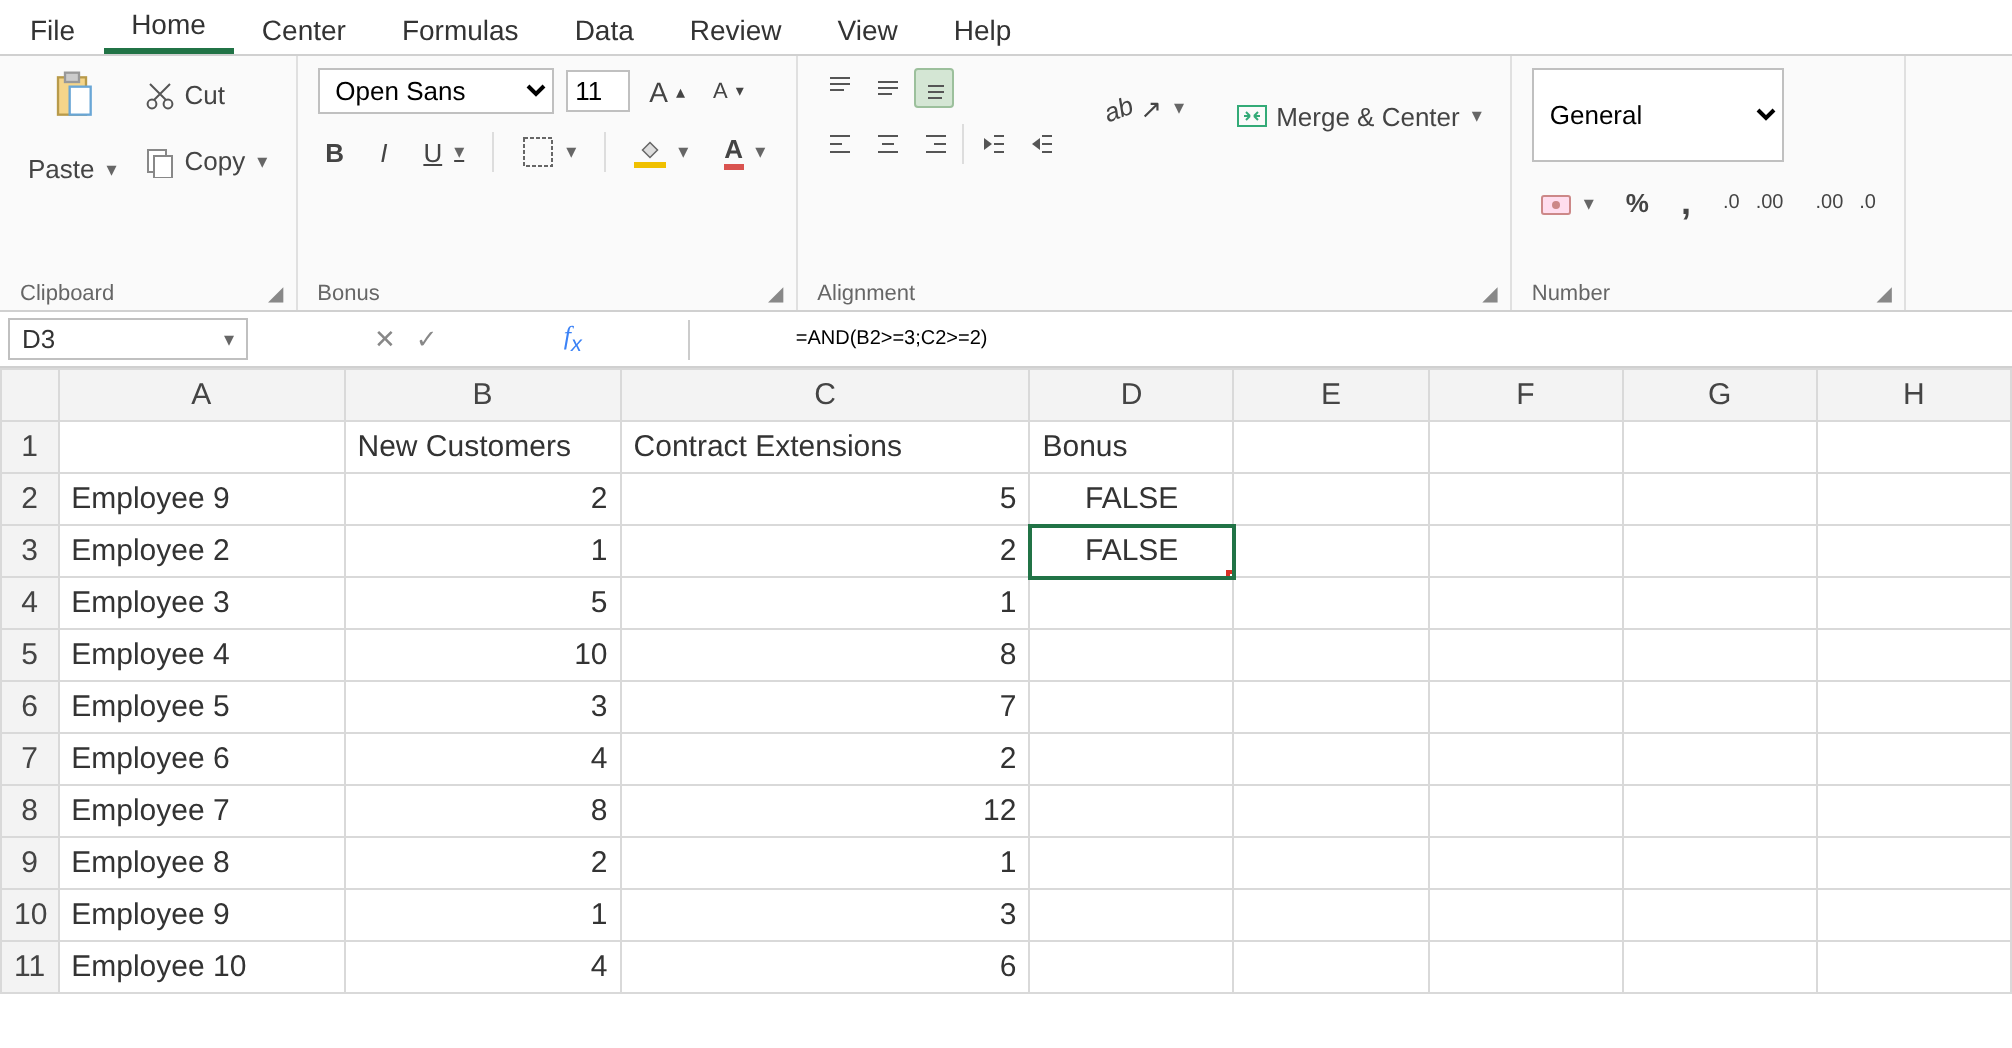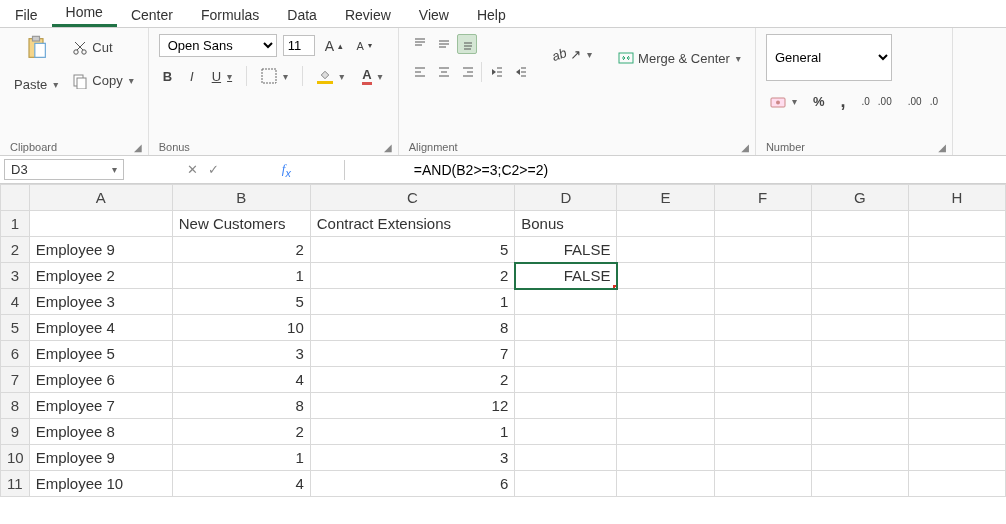--- a/index.html
+++ b/index.html
@@ -29,33 +29,33 @@
 .align-box { display:inline-flex; align-items:center; justify-content:center; width:20px; height:20px; }
 .align-box.active { background:#d4e6d4; border:1px solid #9cc09c; }
 .underline-red { border-bottom:3px solid #d9534f; padding-bottom:0; }
 .underline-yel { border-bottom:3px solid #f0c000; padding-bottom:0; }
 
 
 .fbar { display:flex; align-items:center; height:28px; border-bottom:1px solid #d0d0d0;gap:47px; }
 .namebox { width:120px; border:1px solid #c0c0c0; margin:2px 6px 2px 4px; padding:2px 6px; font-size:13px; display:flex; align-items:center; justify-content:space-between; background:#fff;}
 .fx-btns { display:flex; gap:10px; padding:0 10px; color:#888; }
 .fx-label { font-style:italic; font-family:'Times New Roman',serif; color:#3b82f6; padding:0 6px;}
-.formula-input { flex:1; border:none; padding:2px 6px; font-size:14px; outline:none;margin-left:16px; }
+.formula-input { flex:1; border:none; padding:2px 6px; font-size:10px; outline:none; }
 
 
 .grid-wrap { position:relative; }
 table.grid { border-collapse:collapse; table-layout:fixed; width:1006px; }
 .grid th, .grid td { border:1px solid #d9d9d9; font-size:15px; padding:2px 6px; height:26px; white-space:nowrap; overflow:hidden; }
 .grid thead th { background:#f3f3f3; text-align:center; font-weight:normal; color:#444; position:relative; }
 .grid tbody th.rowhdr { background:#f3f3f3; text-align:center; font-weight:normal; width:28px; color:#444;}
 .corner { background:#f3f3f3; width:28px; }
 .colA { width:140px; } .colB { width:135px; } .colC { width:200px; } .colD { width:100px; }
 .colE, .colF, .colG, .colH { width:95px; }
 td.num { text-align:right; }
-td.center { text-align:right; }
+td.center { text-align:center; }
 .sel-cell { outline:2px solid #217346; outline-offset:-1px; position:relative; }
 .fill-handle { position:absolute; right:-5px; bottom:-5px; width:8px; height:8px; background:#fff; border:2px solid #d93025; }
 th.selcol { background:#e6efe6; }
 th.selrow { background:#e6efe6; }
 
 svg { display:block; }
 </style>
 </head>
 <body>
 

